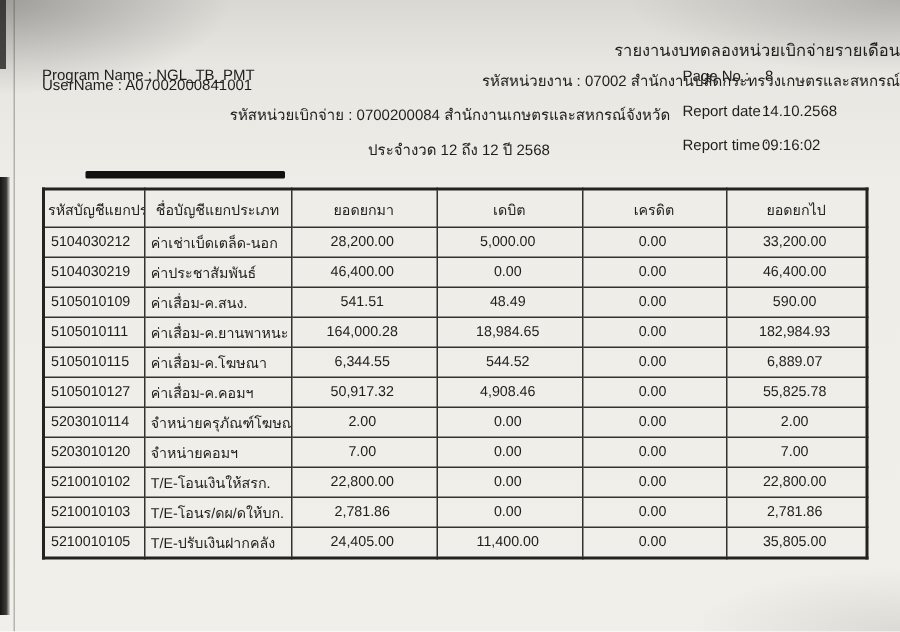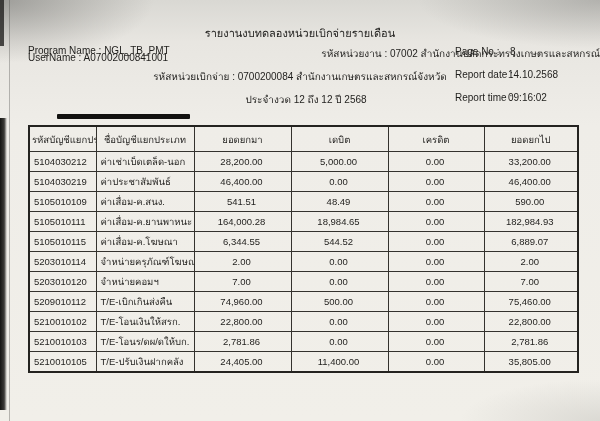--- a/index.html
+++ b/index.html
@@ -14,21 +14,21 @@
     position:relative;
   }
   .artifact{position:absolute;pointer-events:none;}
   #edge-strip{left:0;top:118;width:7px;height:292px;top:118px;
     background:linear-gradient(90deg,#141412,#3c3b38 60%,rgba(60,59,56,0));}
   #edge-line{left:9px;top:0;width:1px;height:421px;background:rgba(70,70,66,.35);}
   #corner-blob{left:0;top:0;width:4px;height:46px;background:#22211f;opacity:.8;}
   #scan-bar{left:57px;top:114px;width:133px;height:5px;background:#12110f;border-radius:1px;}
 
   .hdr{position:absolute;font-size:10px;white-space:nowrap;}
-  #doc-title{top:24px;left:0;right:0;text-align:center;font-size:11px;}
+  #doc-title{top:24px;left:0;right:0;text-align:right;font-size:11px;}
   #dept-line{top:46px;left:0;right:0;text-align:right;}
   #unit-line{top:69px;left:0;right:0;text-align:center;}
   #period-line{top:92px;left:12px;right:0;text-align:center;}
   #program-line{top:45px;left:28px;}
   #user-line{top:52px;left:28px;}
   .rlabel{left:455px;}
   .rvalue{left:510px;}
   #page-no-label{top:46px;} #page-no{top:46px;}
   #report-date-label{top:69px;} #report-date{top:69px;left:508px;}
   #report-time-label{top:92px;} #report-time{top:92px;left:508px;}
@@ -121,42 +121,42 @@
       </tr>
       <tr>
         <td class="code">5105010115</td>
         <td class="name">ค่าเสื่อม-ค.โฆษณา</td>
         <td class="num">6,344.55</td>
         <td class="num">544.52</td>
         <td class="num">0.00</td>
         <td class="num">6,889.07</td>
       </tr>
       <tr>
+        <td class="code">5105010127</td>
+        <td class="name">ค่าเสื่อม-ค.คอมฯ</td>
+        <td class="num">50,917.32</td>
+        <td class="num">4,908.46</td>
+        <td class="num">0.00</td>
+        <td class="num">55,825.78</td>
+      </tr>
+      <tr>
         <td class="code">5203010114</td>
         <td class="name">จำหน่ายครุภัณฑ์โฆษณา</td>
         <td class="num">2.00</td>
         <td class="num">0.00</td>
         <td class="num">0.00</td>
         <td class="num">2.00</td>
       </tr>
       <tr>
         <td class="code">5203010120</td>
         <td class="name">จำหน่ายคอมฯ</td>
         <td class="num">7.00</td>
         <td class="num">0.00</td>
         <td class="num">0.00</td>
         <td class="num">7.00</td>
-      </tr>
-      <tr>
-        <td class="code">5209010112</td>
-        <td class="name">T/E-เบิกเกินส่งคืน</td>
-        <td class="num">74,960.00</td>
-        <td class="num">500.00</td>
-        <td class="num">0.00</td>
-        <td class="num">75,460.00</td>
       </tr>
       <tr>
         <td class="code">5210010102</td>
         <td class="name">T/E-โอนเงินให้สรก.</td>
         <td class="num">22,800.00</td>
         <td class="num">0.00</td>
         <td class="num">0.00</td>
         <td class="num">22,800.00</td>
       </tr>
       <tr>

